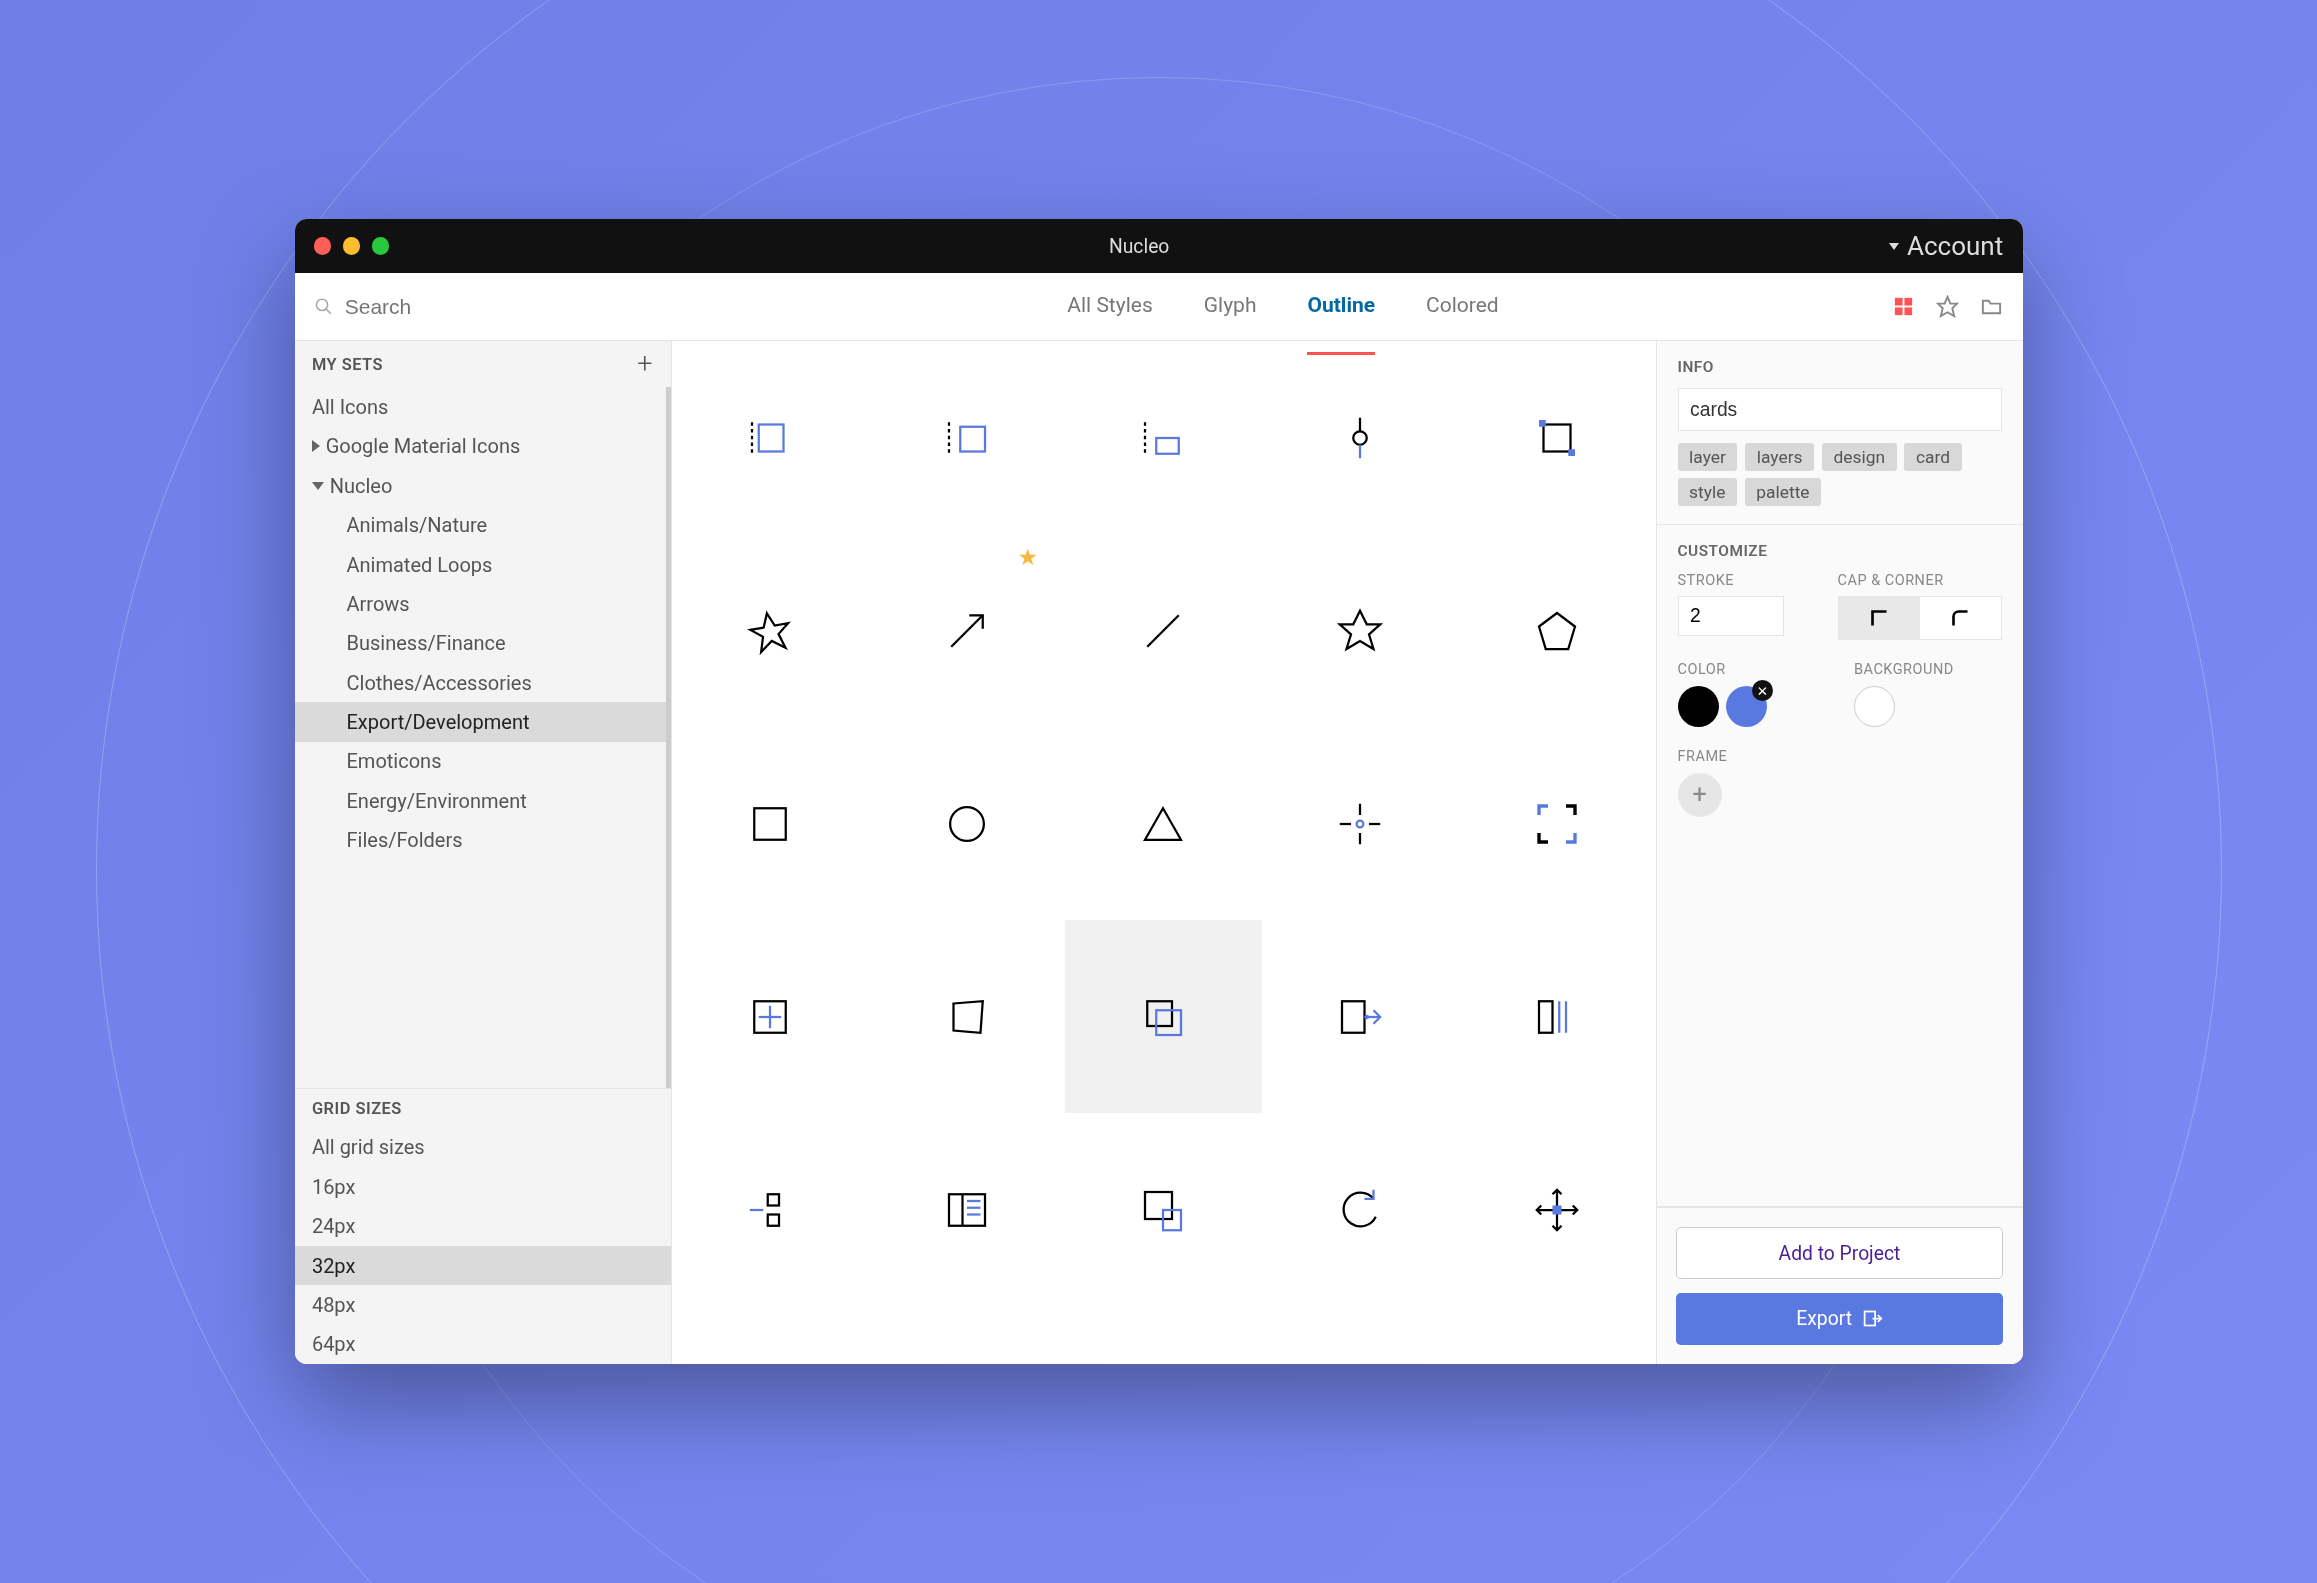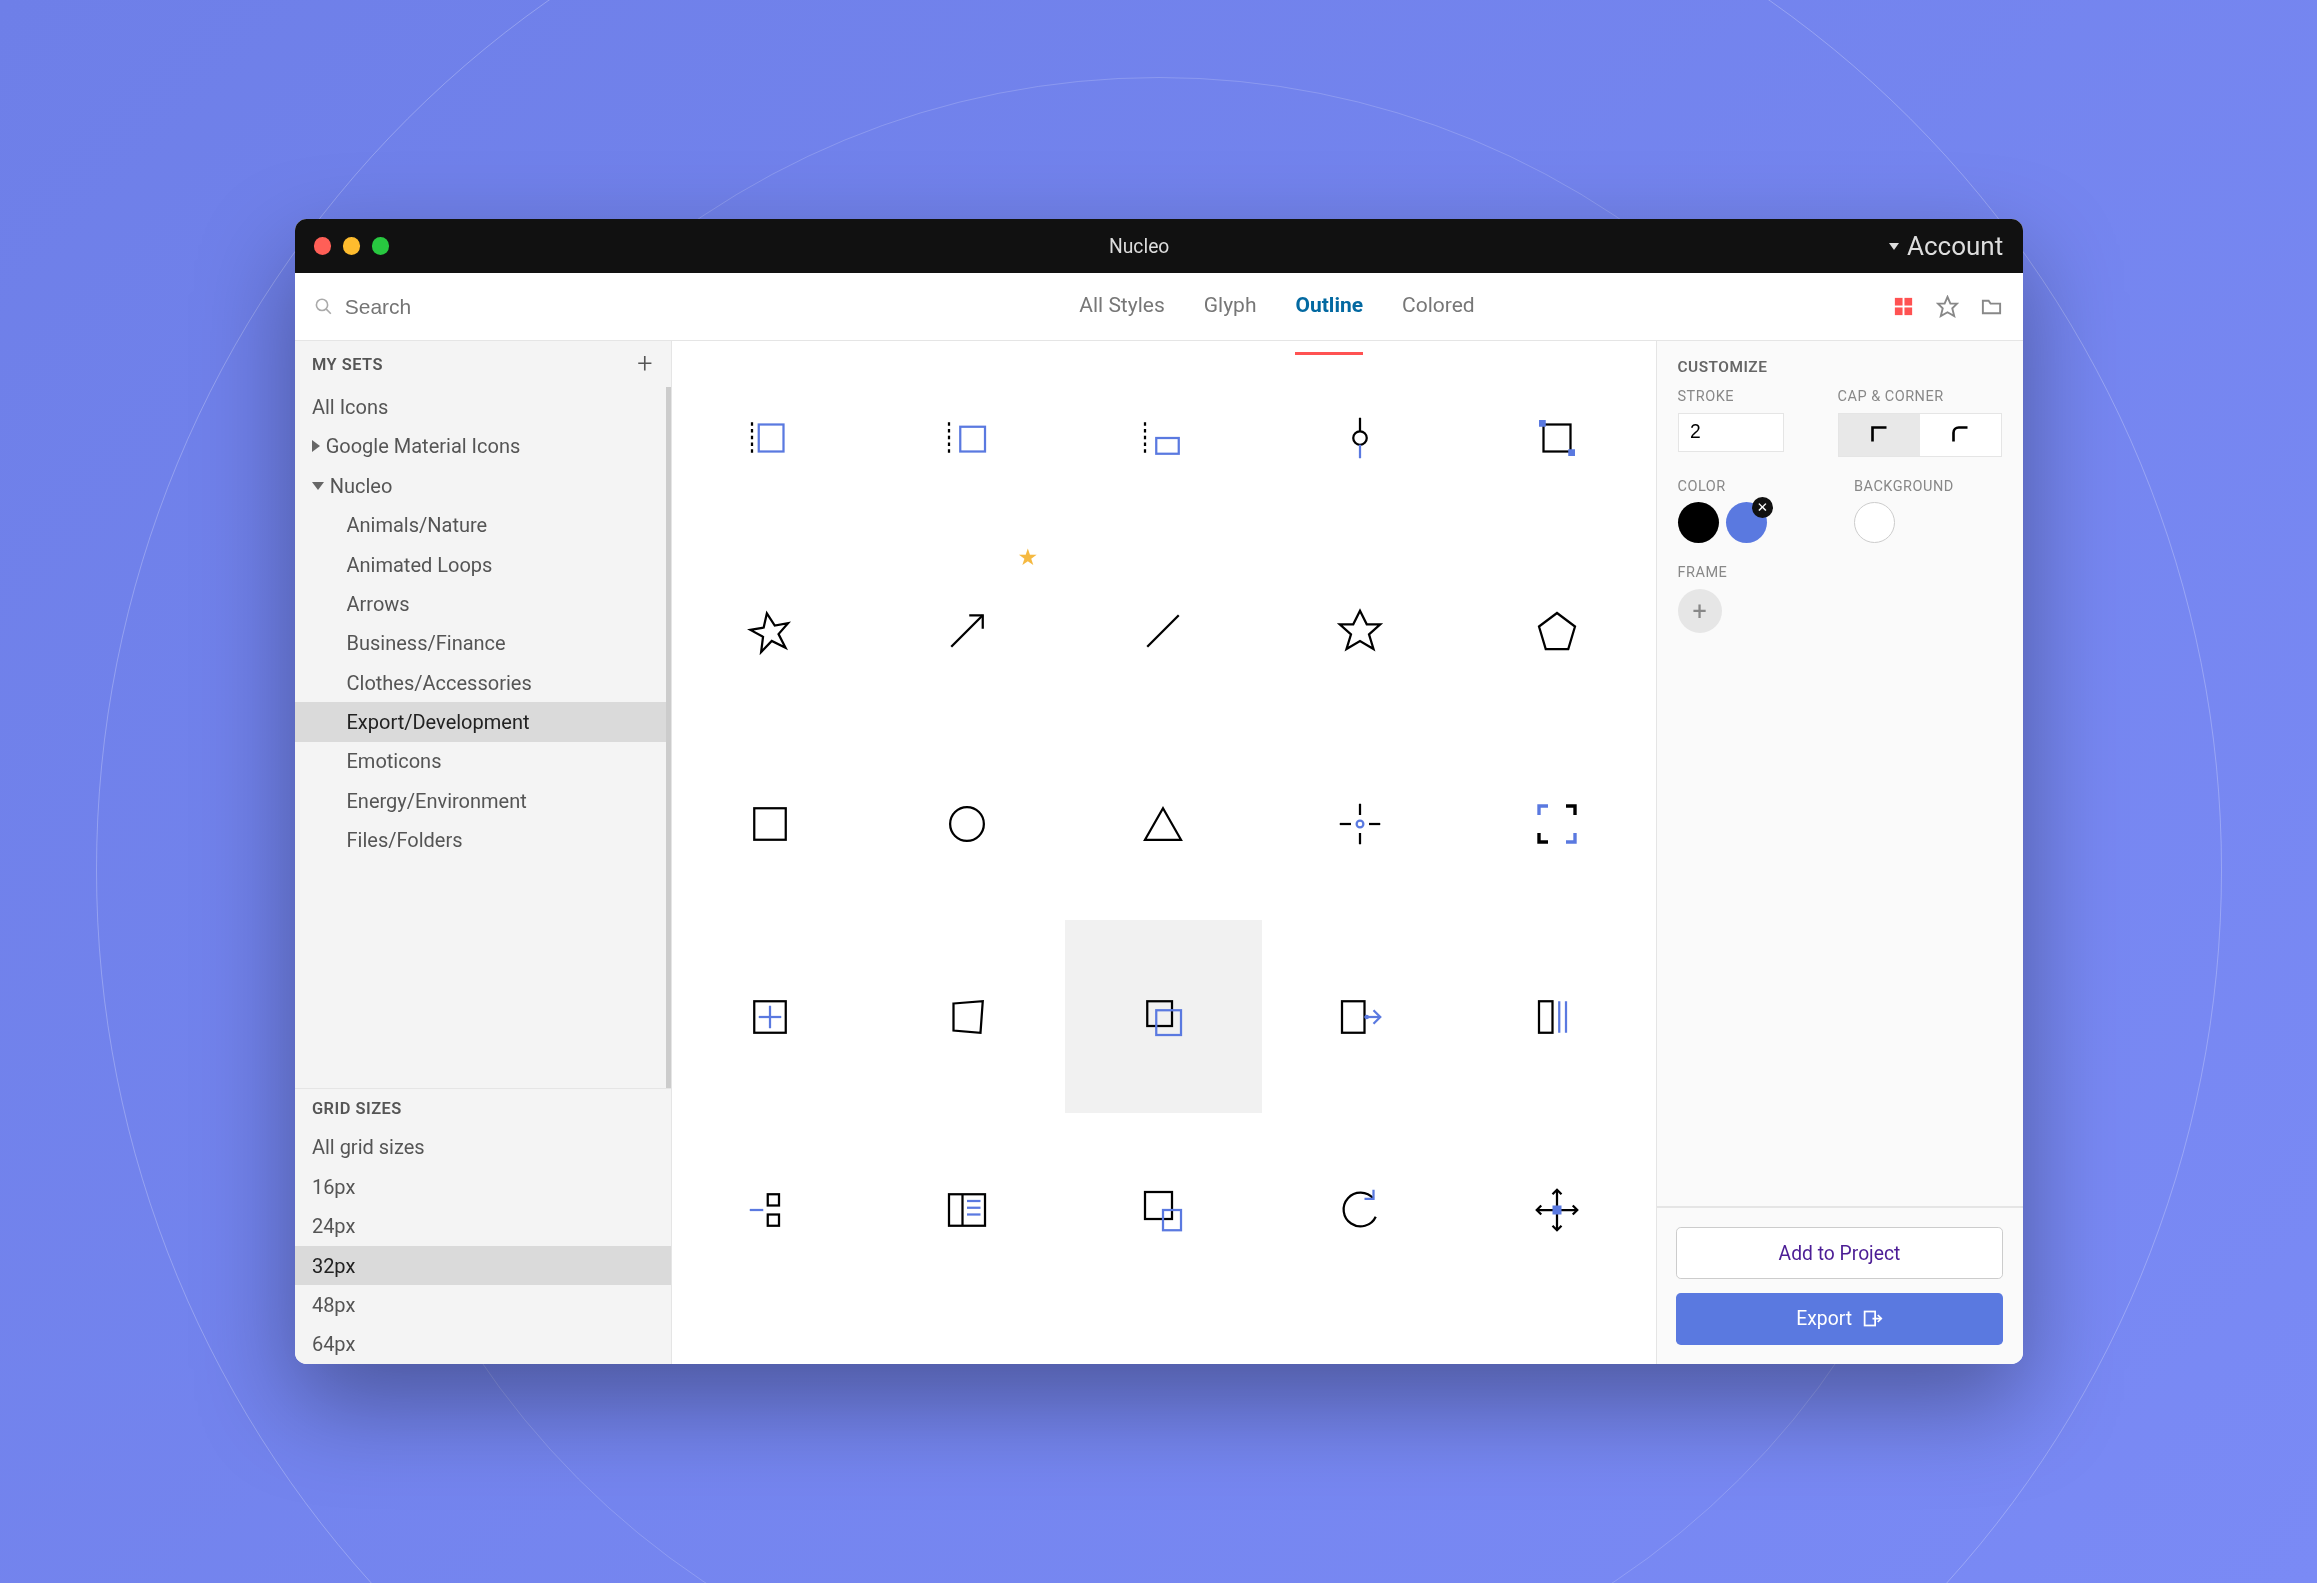--- a/index.html
+++ b/index.html
@@ -72,21 +72,21 @@
     align-items: center;
     border-bottom: 1px solid var(--border);
     padding: 0 19.3px;
     flex-shrink: 0;
     gap: 19.3px;
   }
   .search-wrap { display: flex; align-items: center; gap: 9.7px; width: 348px; font-size:21px;}
   .search-wrap svg { width:21px; height:21px; stroke:#aaa; }
   .search-input { border: none; outline: none; font-size: 21px; color: var(--muted); width: 100%; }
   .style-tabs { flex: 1; display: flex; justify-content: center; gap: 39px; font-size: 21px; }
-  .style-tab { color: var(--muted); padding: 35px 0; cursor:pointer; }
+  .style-tab { color: var(--muted); padding: 35px 0; cursor:pointer;margin-left:12px; }
   .style-tab.active { color: #0369a1; font-weight:700; border-bottom: 3.9px solid var(--toolbar-red); }
   .toolbar-actions { display:flex; gap:21px; align-items:center; }
   .toolbar-actions svg { width:23px; height:23px; }
 
   .body {
     flex: 1;
     display: flex;
     min-height: 0;
   }
 
@@ -433,20 +433,32 @@
               <polyline points="20,38 24,42 28,38"></polyline>
               <polyline points="10,20 6,24 10,28"></polyline>
               <polyline points="38,20 42,24 38,28"></polyline>
               <rect x="20" y="20" width="8" height="8" fill="#5A79E0" stroke="none"></rect>
             </svg>
           </div>
       </div>
     </div>
 
     <div class="panel">
+      <div class="panel-section">
+        <div class="panel-label">INFO</div>
+        <input class="icon-name-input" value="cards" style="">
+        <div class="tags">
+          <span class="tag">layer</span>
+          <span class="tag">layers</span>
+          <span class="tag">design</span>
+          <span class="tag">card</span>
+          <span class="tag">style</span>
+          <span class="tag">palette</span>
+        </div>
+      </div>
 
       <div class="panel-section customize">
         <div class="panel-label">CUSTOMIZE</div>
         <div class="ctrl-row">
           <div class="ctrl-col">
             <div class="sublabel">STROKE</div>
             <input class="stroke-input" value="2" style="">
           </div>
           <div class="ctrl-col">
             <div class="sublabel">CAP &amp; CORNER</div>

